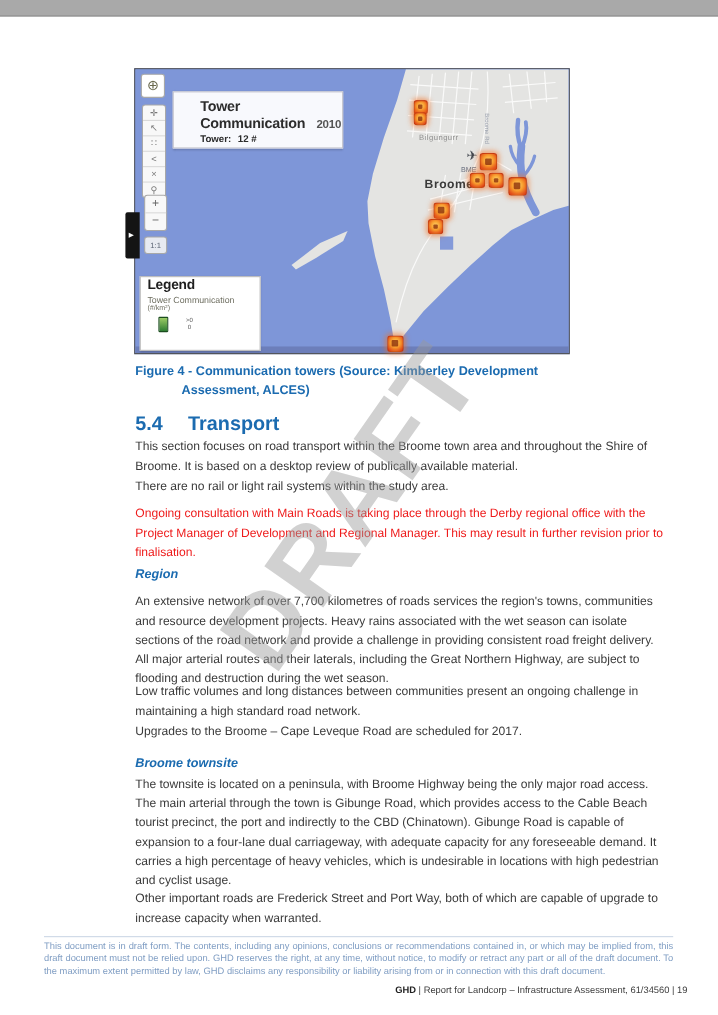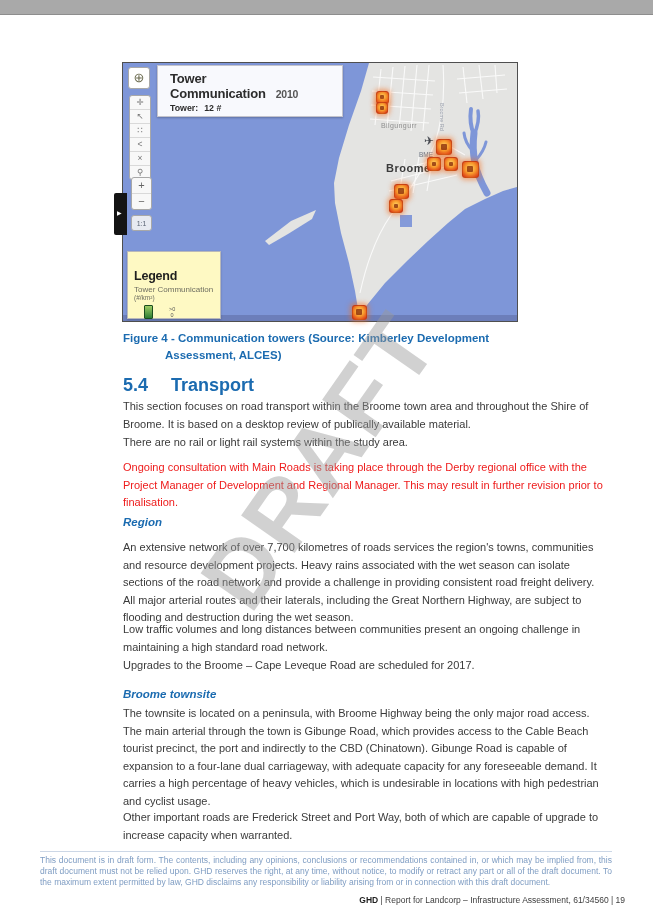--- a/index.html
+++ b/index.html
@@ -12,32 +12,32 @@
   .map{position:absolute;left:122px;top:62px;width:394px;height:258px;
        border:1px solid #4f4f4f;background:#7e96d8;overflow:visible;}
   .map svg{position:absolute;left:0;top:0;}
   .map-label{position:absolute;color:#8f8f8f;}
   .lbl-suburb{left:258px;top:59px;font-size:7px;letter-spacing:.4px;}
   .lbl-town{left:263px;top:99px;font-size:11px;font-weight:bold;color:#3b3b3b;letter-spacing:.5px;}
   .lbl-bme{left:296px;top:88px;font-size:6.5px;color:#6f7685;}
   .lbl-road{left:316px;top:40px;font-size:5.5px;color:#9aa0ad;writing-mode:vertical-rl;}
   .airport{position:absolute;left:301px;top:71px;font-size:12px;color:#42464e;}
 
-  .titlebox{position:absolute;left:34px;top:2px;width:186px;height:52px;background:rgba(252,252,254,.97);
-            border:1px solid #c3c3cc;box-shadow:0 1px 2px rgba(0,0,0,.25);padding:5px 12px;box-sizing:border-box;
+  .titlebox{position:absolute;left:34px;top:20px;width:155px;height:52px;background:rgba(252,252,254,.97);
+            border:1px solid #c3c3cc;box-shadow:0 1px 2px rgba(0,0,0,.25);padding:5px 24px;box-sizing:border-box;
             color:#2c2c2c;}
   .titlebox .t1{font-size:13px;font-weight:bold;letter-spacing:-.2px;}
   .titlebox .t1 .year{font-size:10.5px;color:#555;margin-left:10px;font-weight:bold;}
   .titlebox .t2{font-size:8.8px;font-weight:bold;margin-top:2px;}
   .titlebox .t2 .area{margin-left:10px;}
   .titlebox .t3{font-size:8.8px;font-weight:bold;margin-top:2px;}
   .titlebox .t3 .tv{margin-left:6px;}
 
-  .legendbox{position:absolute;left:4px;top:188px;width:94px;height:68px;background:#fef9c3;
-             border:1px solid #b9b9b9;box-shadow:0 1px 2px rgba(0,0,0,.2);padding:17px 6px;box-sizing:border-box;}
+  .legendbox{position:absolute;left:4px;top:188px;width:110px;height:68px;background:#ffffff;
+             border:1px solid #b9b9b9;box-shadow:0 1px 2px rgba(0,0,0,.2);padding:0 6px;box-sizing:border-box;}
   .legendbox .lg-title{font-size:12.5px;font-weight:bold;color:#1f1f1f;letter-spacing:-.2px;}
   .legendbox .lg-layer{font-size:8px;color:#6e6e60;margin-top:2px;}
   .legendbox .lg-unit{font-size:6.5px;color:#6e6e60;}
   .lg-row{display:flex;align-items:center;gap:16px;margin-top:4px;margin-left:10px;}
   .lg-swatch{width:7px;height:12px;background:linear-gradient(#9ccc65,#2e7d32);border:1px solid #1b4d1e;border-radius:1px;}
   .lg-scale{font-size:5.5px;color:#555;line-height:6px;text-align:center;}
 
   
   .tb-btn{position:absolute;background:#f8f8f8;border:1px solid #a8a8a8;border-radius:3px;
           color:#707070;text-align:center;box-sizing:border-box;}

